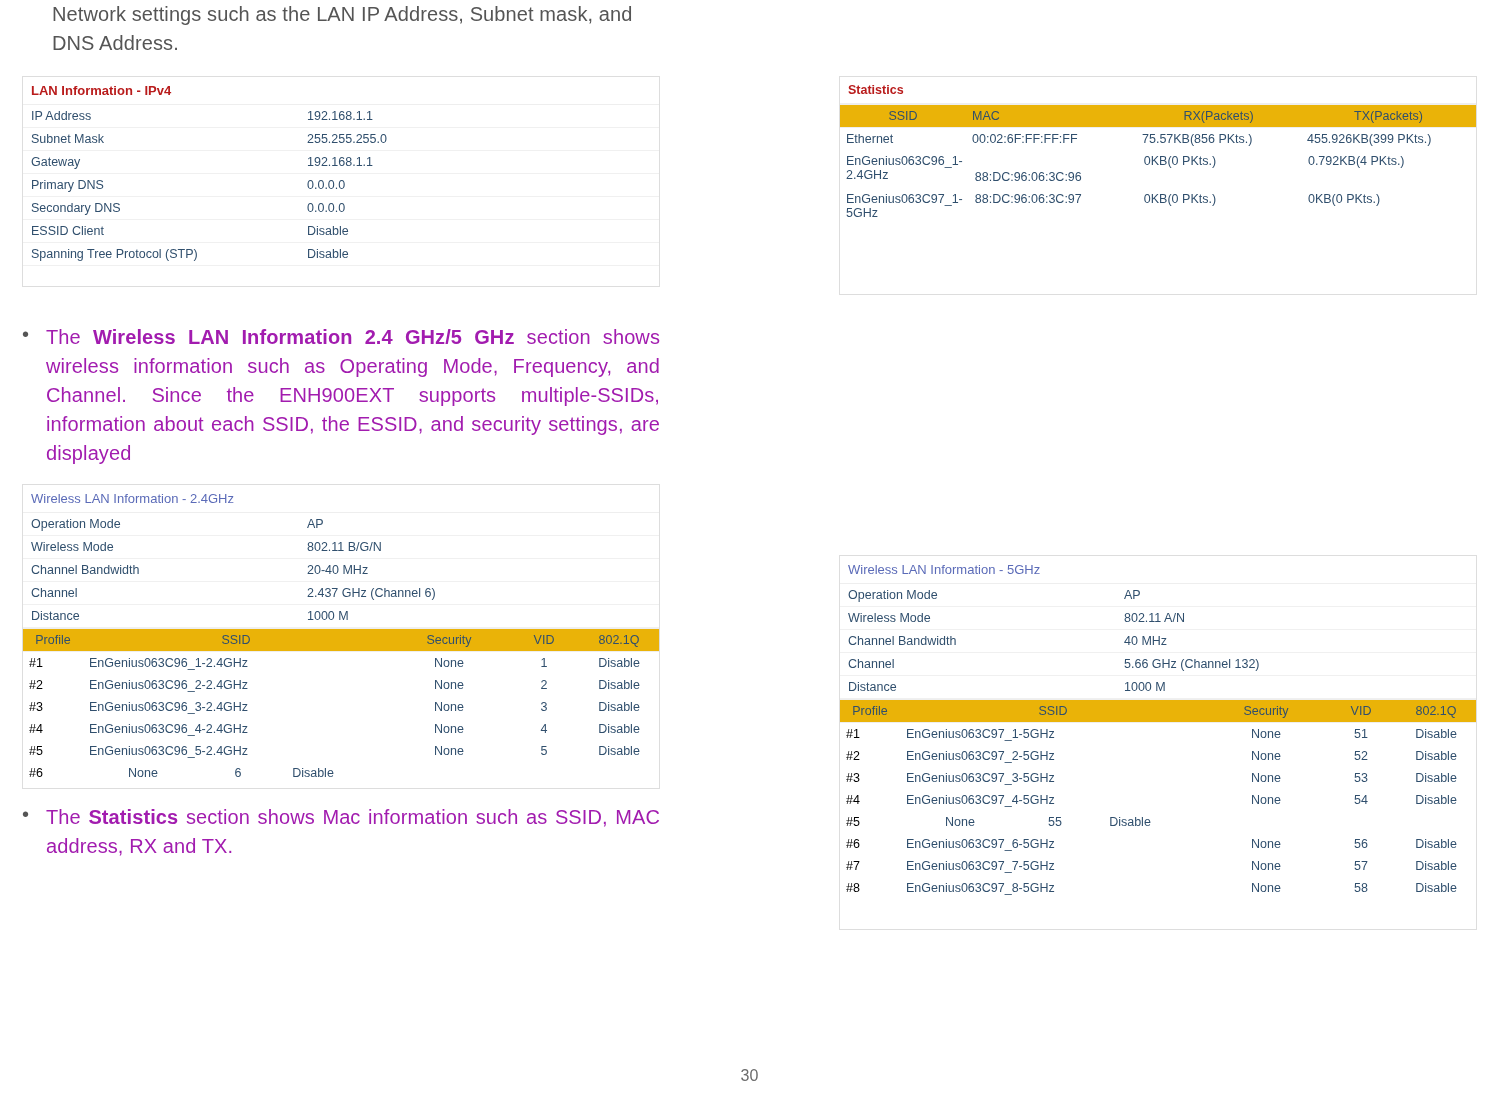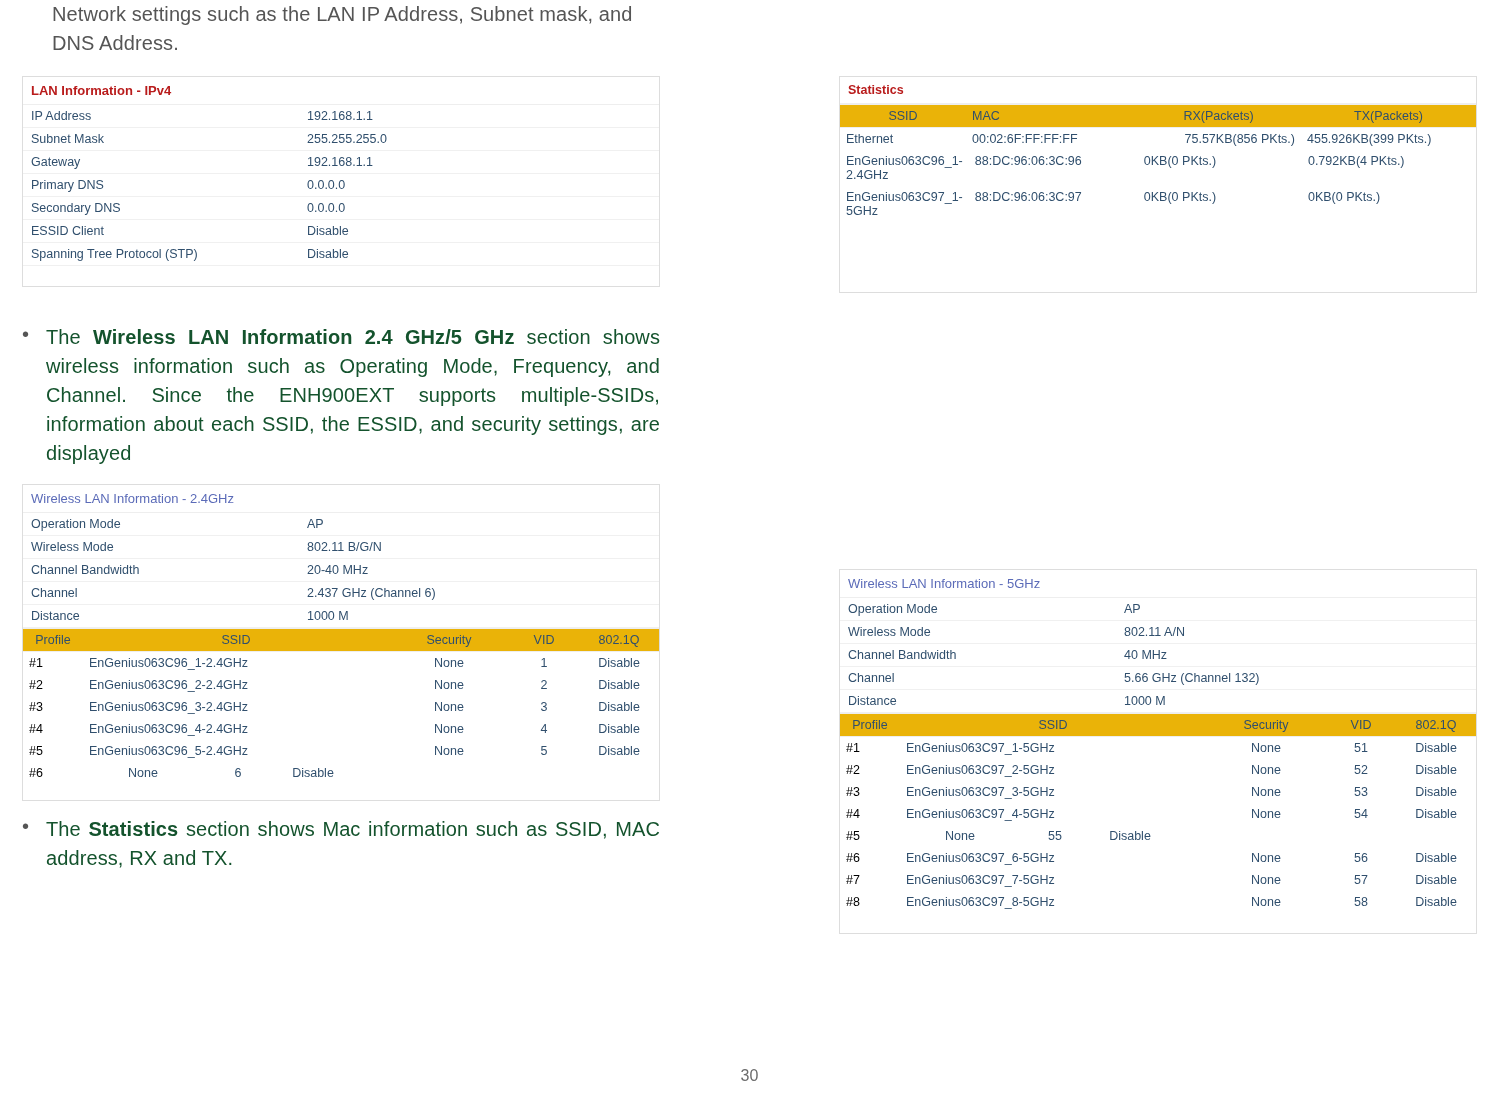--- a/index.html
+++ b/index.html
@@ -31,21 +31,21 @@
   }
   .bullet-row { display:flex; margin-top: 36px; }
   .bullet {
     width: 24px;
     font-size: 20px;
     color: #555;
   }
   .bullet-text {
     font-size: 20px;
     line-height: 1.45;
-    color: #14532d;
+    color: #a21caf;
     text-align: justify;
     letter-spacing: 0.1px;
     flex:1;
   }
   .bullet-text b { font-weight: bold; }
   .note { margin-top:10px; }
   .panel {
     border: 1px solid #ddd;
     background: #fff;
     font-size: 12.5px;
@@ -128,21 +128,21 @@
         </div>
     </div>
 
     <div class="bullet-row">
       <div class="bullet">•</div>
       <div class="bullet-text">
         <span>The </span><b>Wireless LAN Information 2.4 GHz/5 GHz</b><span> section shows wireless information such as Operating Mode, Frequency, and Channel. Since the ENH900EXT supports multiple-SSIDs, information about each SSID, the ESSID, and security settings, are displayed</span>
       </div>
     </div>
 
-    <div class="panel" style="margin-top:16px; padding-bottom:16px;">
+    <div class="panel" style="margin-top:16px; padding-bottom:4px;">
       <div class="panel-title panel-blue">Wireless LAN Information - 2.4GHz</div>
       <div id="wlan24-kv">
           <div class="kv">
             <div class="k">Operation Mode</div>
             <div class="v">AP</div>
           </div>
           <div class="kv">
             <div class="k">Wireless Mode</div>
             <div class="v">802.11 B/G/N</div>
           </div>
@@ -226,41 +226,41 @@
       <div class="hdr-row">
         <div class="c-ssid" style="text-align:center;">SSID</div>
         <div class="c-mac">MAC</div>
         <div class="c-rx">RX(Packets)</div>
         <div class="c-tx">TX(Packets)</div>
       </div>
       <div id="stats-rows">
           <div class="row">
             <div class="c-ssid">Ethernet</div>
             <div class="c-mac" style="text-align:left;">00:02:6F:FF:FF:FF</div>
-            <div class="c-rx" style="text-align:right;">75.57KB(856 PKts.)</div>
+            <div class="c-rx" style="text-align:left;">75.57KB(856 PKts.)</div>
             <div class="c-tx" style="text-align:left;">455.926KB(399 PKts.)</div>
           </div>
           <div class="row">
             <div class="c-ssid">EnGenius063C96_1-2.4GHz</div>
-            <div class="c-mac" style="text-align:left;">88:DC:96:06:3C:96</div>
+            <div class="c-mac" style="text-align:left;margin-top:16px;">88:DC:96:06:3C:96</div>
             <div class="c-rx" style="text-align:left;">0KB(0 PKts.)</div>
             <div class="c-tx" style="text-align:left;">0.792KB(4 PKts.)</div>
           </div>
           <div class="row">
             <div class="c-ssid">EnGenius063C97_1-5GHz</div>
             <div class="c-mac" style="text-align:left;">88:DC:96:06:3C:97</div>
             <div class="c-rx" style="text-align:left;">0KB(0 PKts.)</div>
             <div class="c-tx" style="text-align:left;">0KB(0 PKts.)</div>
           </div>
         </div>
     </div>
 
     <div class="gap-large"></div>
 
-    <div class="panel" style="margin-top:16px; padding-bottom:20px;">
+    <div class="panel" style="padding-bottom:30px;">
       <div class="panel-title panel-blue">Wireless LAN Information - 5GHz</div>
       <div id="wlan5-kv">
           <div class="kv">
             <div class="k">Operation Mode</div>
             <div class="v">AP</div>
           </div>
           <div class="kv">
             <div class="k">Wireless Mode</div>
             <div class="v">802.11 A/N</div>
           </div>

